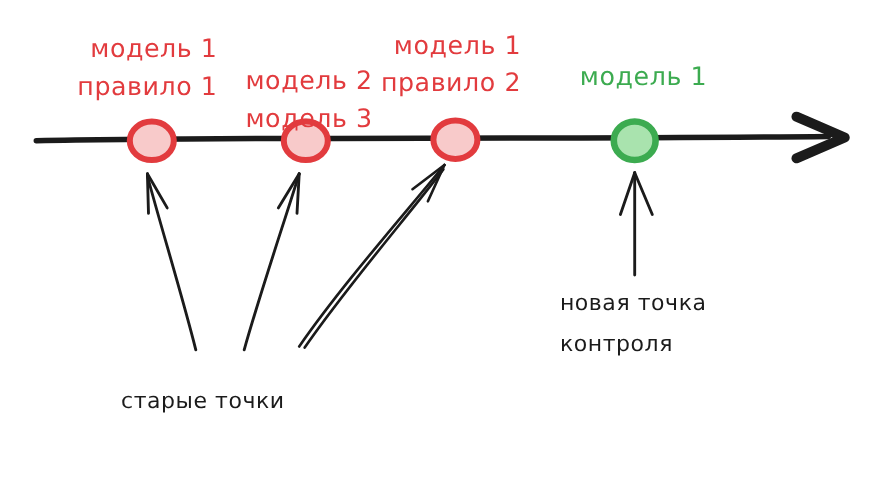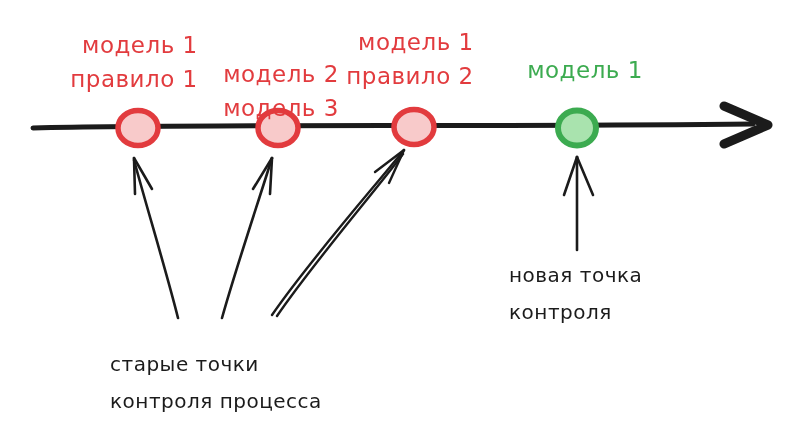--- a/index.html
+++ b/index.html
@@ -96,21 +96,20 @@
     <div>модель 1</div>
     <div>правило 2</div>
   </div>
 
   <div class="label centered" style="left: 585px; top: 53px; color: rgb(60, 171, 80);">
     <div>модель 1</div>
   </div>
 
   <div class="label annotation" style="left:110px; top:346px;">
     <div>старые точки</div>
-    <div>контроля процесса</div>
   </div>
 
   <div class="label annotation" style="left:509px; top:257px;">
     <div>новая точка</div>
     <div>контроля</div>
   </div>
 
 </div>
 
 </body></html>

